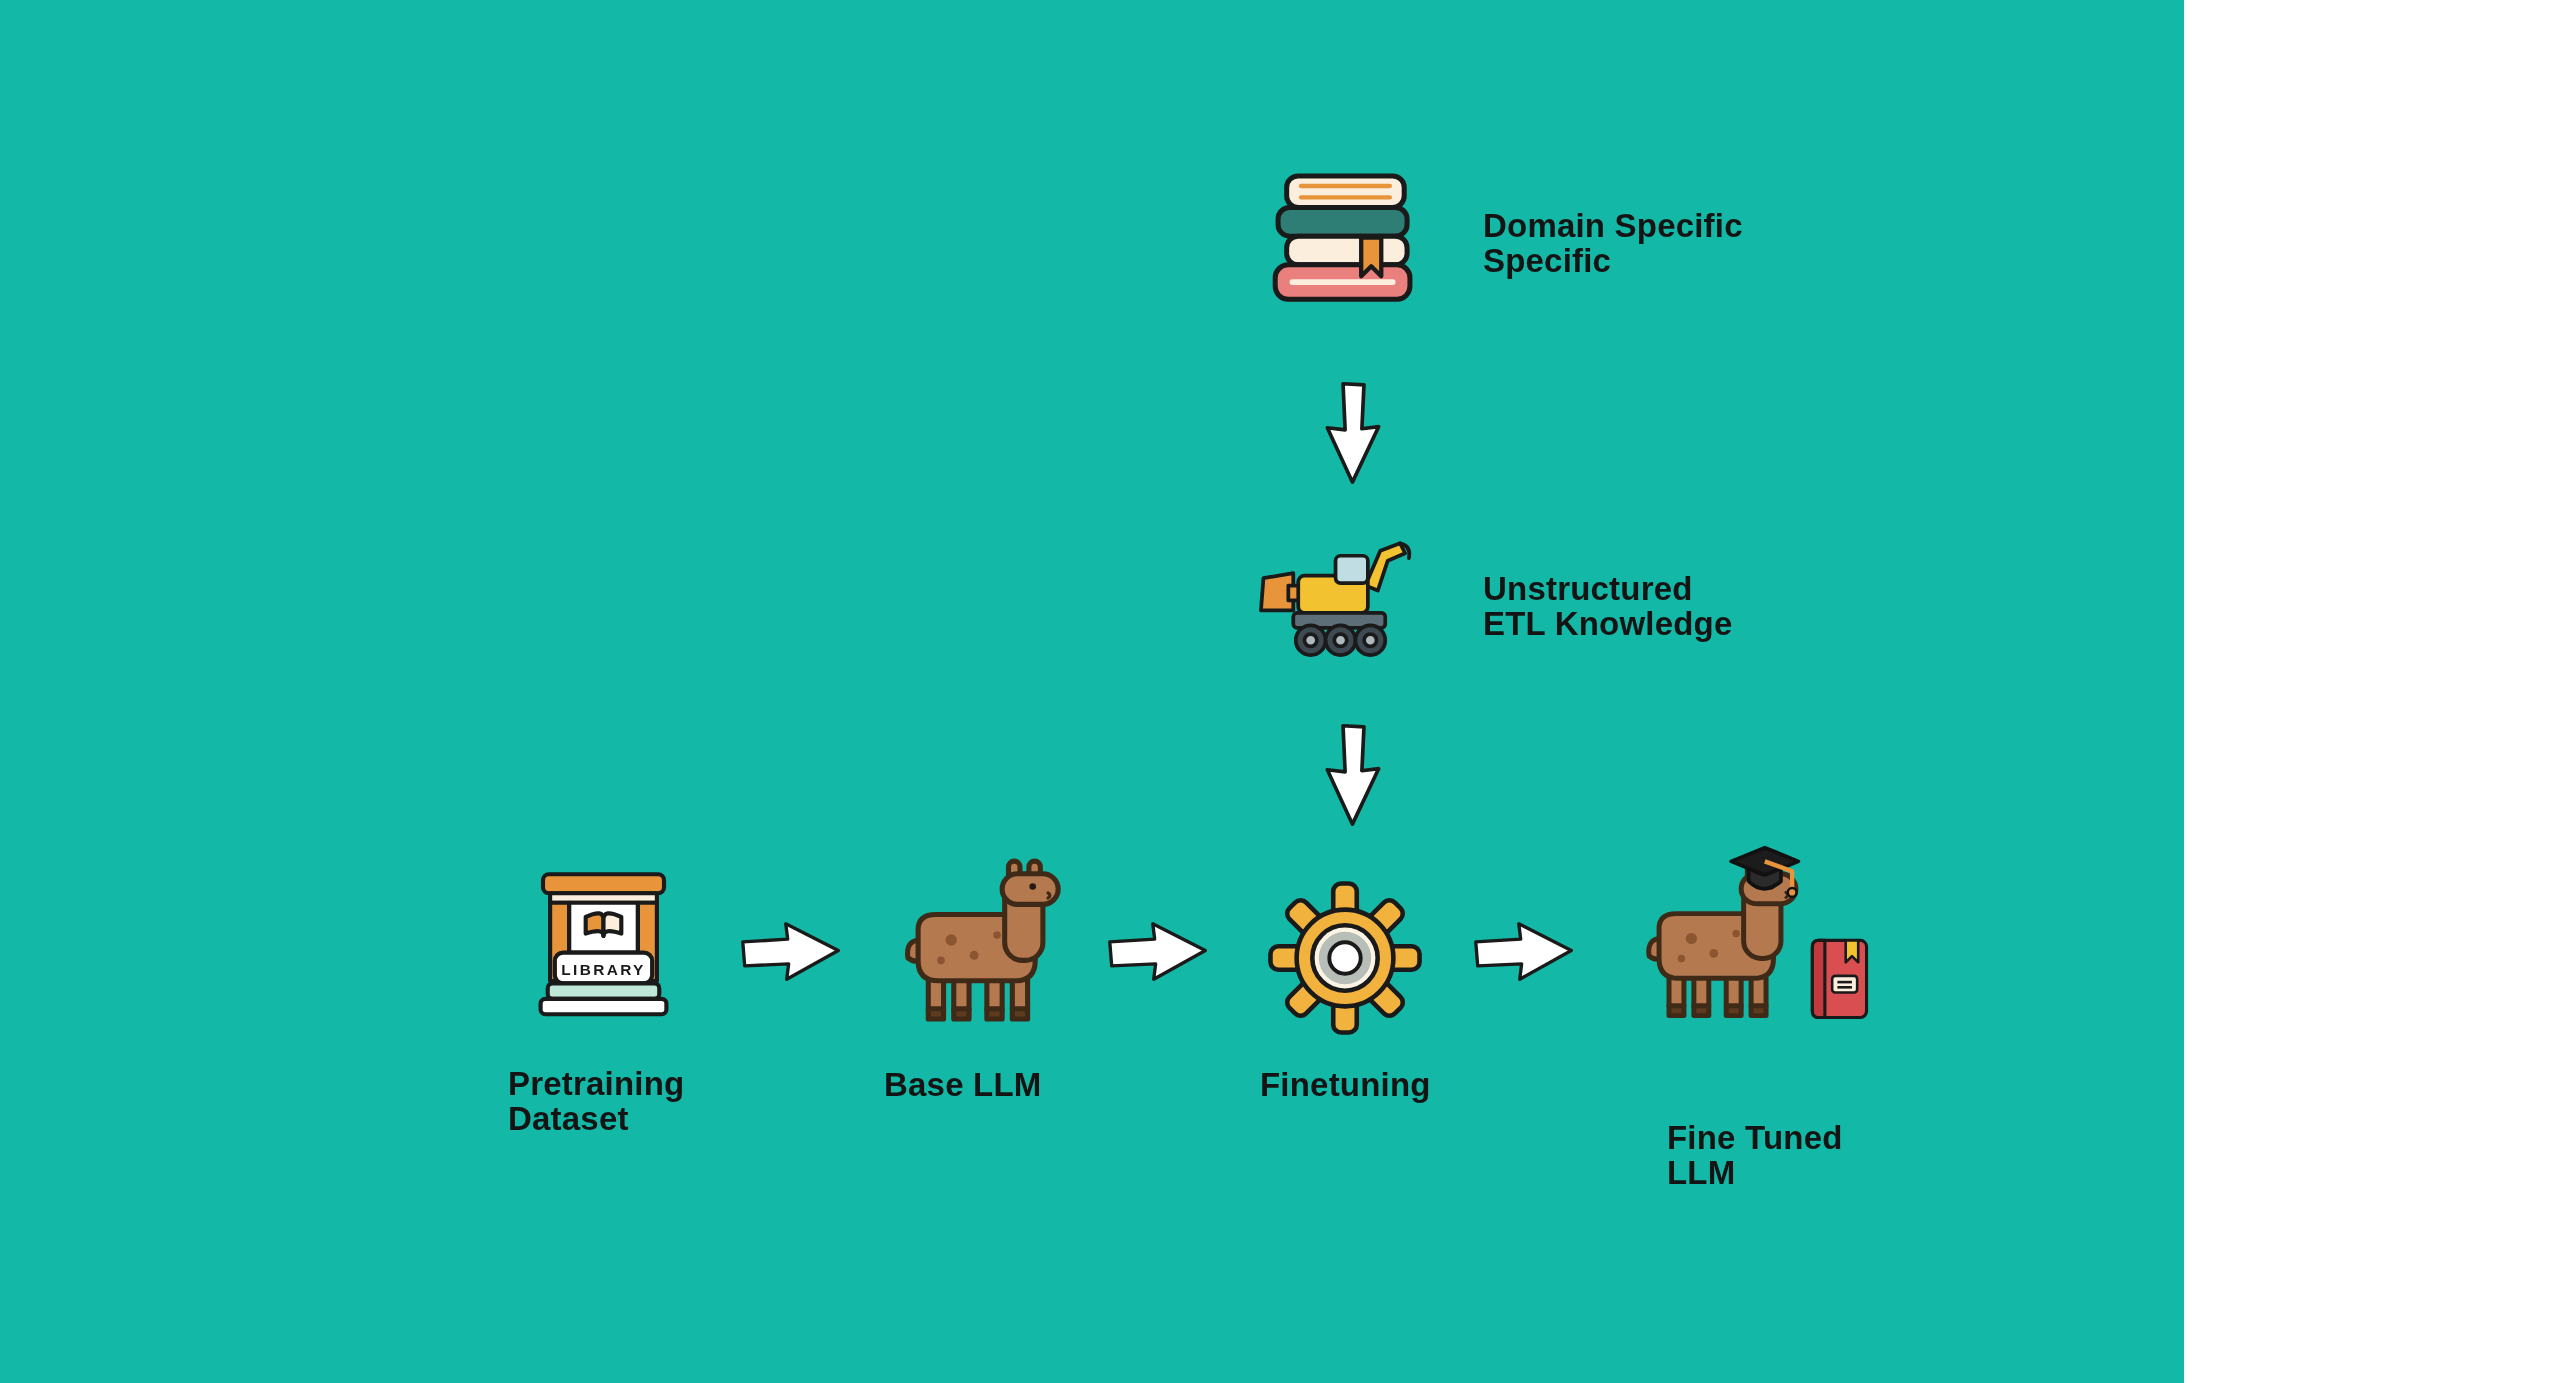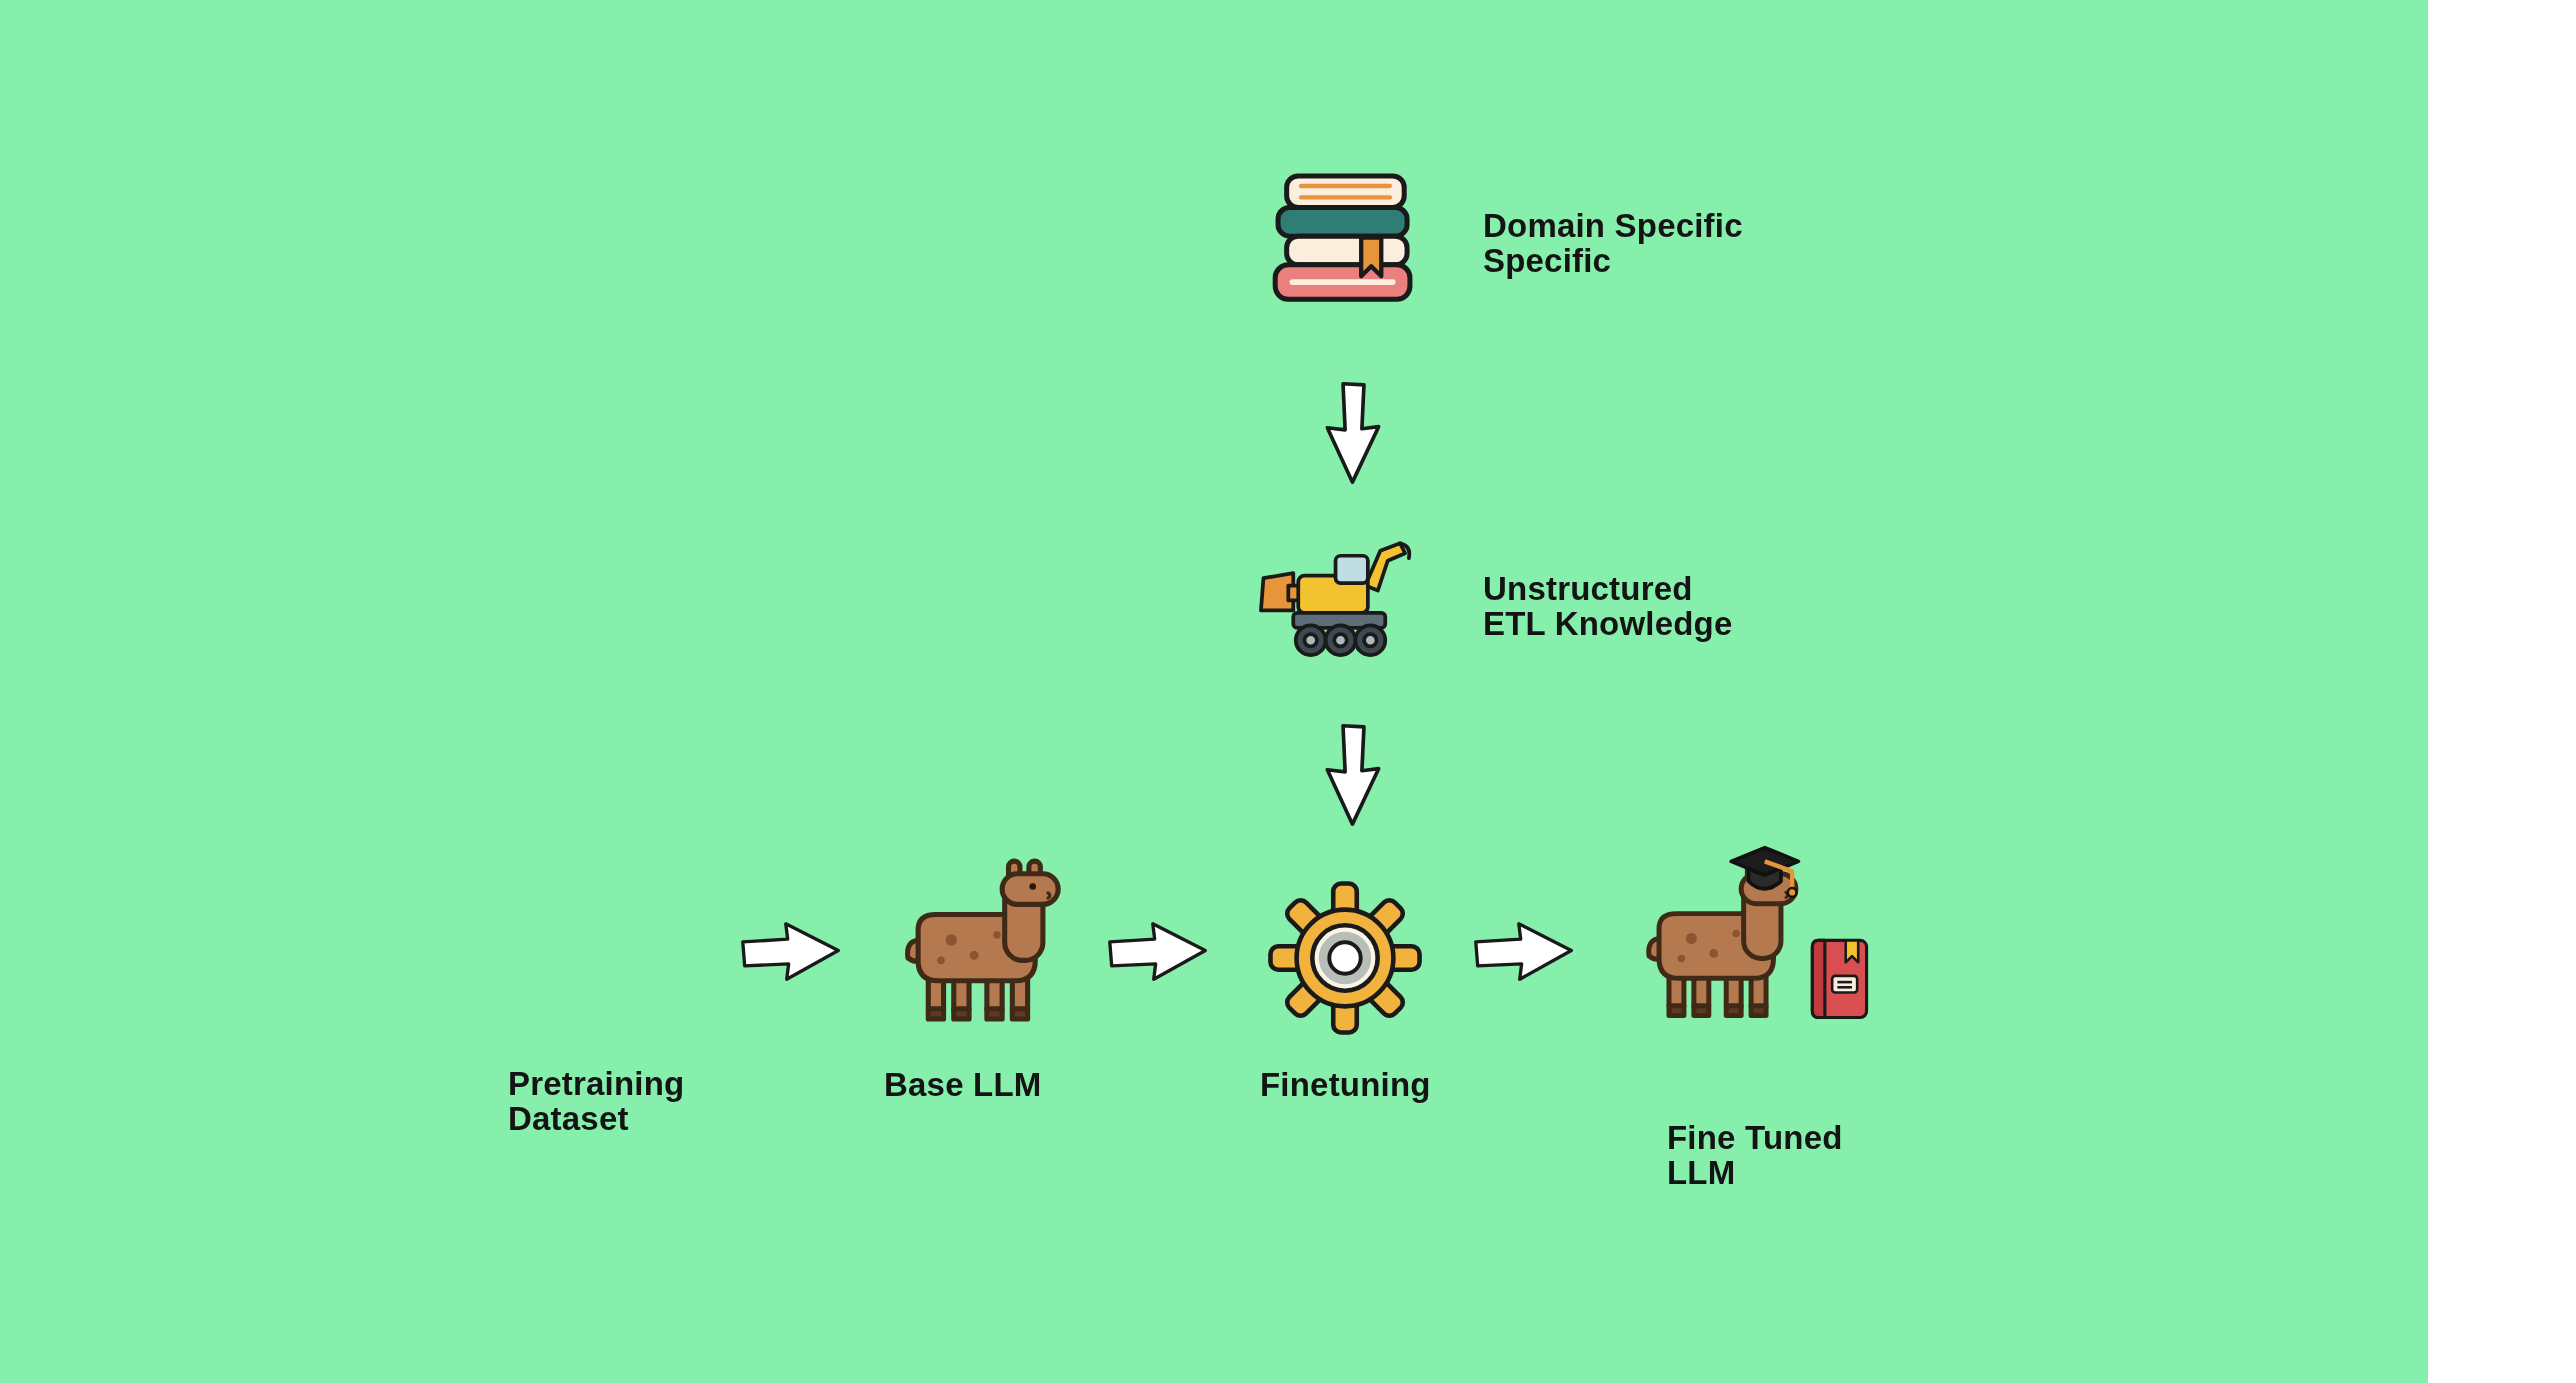--- a/index.html
+++ b/index.html
@@ -1,18 +1,18 @@
 <!DOCTYPE html>
 <html style="font-size:15px"><head>
 <meta charset="utf-8">
 <style>
   *{margin:0;padding:0;box-sizing:border-box}
   html,body{background:#ffffff}
   body{font-family:"Liberation Sans",sans-serif}
-  .canvas{position:relative;width:2428px;height:1383px;background:#86efac;overflow:hidden}
+  .canvas{position:relative;width:2184px;height:1383px;background:#14b8a6;overflow:hidden}
   .icon{position:absolute}
   .icon svg{width:100%;height:100%;display:block}
   .icon svg text{font-family:"Liberation Sans",sans-serif;font-weight:bold}
   .label{position:absolute;font-weight:700;color:#141414;font-size:33px;line-height:35px;letter-spacing:0.2px}
   .label.center{text-align:left}
 </style>
 </head>
 <body>
 
 <div class="canvas">
@@ -65,20 +65,37 @@
     <div>Unstructured</div>
     <div>ETL Knowledge</div>
   </div>
 
   <div class="icon" style="left:1320px;top:720px;width:67px;height:112px">
     <svg viewBox="0 0 64 104">
       <path d="M22 4 L42 5 L40 47 L56 45 L31 98 L7 46 L24 48 Z" fill="#ffffff" stroke="#1a1a1a" stroke-width="3.5" stroke-linejoin="round"></path>
     </svg>
   </div>
 
+  <div class="icon" style="left:512px;top:860px;width:183px;height:178px">
+    <svg viewBox="0 0 150 150" preserveAspectRatio="xMidYMid meet">
+      <g stroke="#1a1a1a" stroke-width="3.5" stroke-linejoin="round">
+        <rect x="24" y="12" width="102" height="16" rx="5" fill="#E8943A"></rect>
+        <rect x="30" y="28" width="90" height="8" fill="#FBEEDD"></rect>
+        <rect x="46" y="36" width="58" height="42" fill="#FFFFFF"></rect>
+        <path d="M60 48 q15 -7 15 2 v14 q0 -7 -15 -2 z" fill="#E8943A"></path>
+        <path d="M90 48 q-15 -7 -15 2 v14 q0 -7 15 -2 z" fill="#FBEEDD"></path>
+        <rect x="30" y="36" width="16" height="66" fill="#E8943A"></rect>
+        <rect x="104" y="36" width="16" height="66" fill="#E8943A"></rect>
+        <rect x="34" y="78" width="82" height="26" rx="7" fill="#FFFFFF"></rect>
+        <text x="75" y="97" text-anchor="middle" font-size="13" letter-spacing="2" fill="#1a1a1a" stroke="none">LIBRARY</text>
+        <rect x="28" y="104" width="94" height="13" rx="4" fill="#BFE8D9"></rect>
+        <rect x="22" y="117" width="106" height="13" rx="4" fill="#FFFFFF"></rect>
+      </g>
+    </svg>
+  </div>
   <div class="label" style="left:508px;top:1066px">
     <div>Pretraining</div>
     <div>Dataset</div>
   </div>
 
   <div class="icon" style="left:738px;top:914px;width:107px;height:75px">
     <svg viewBox="0 0 112 76">
       <path d="M5 28 L52 25 L50 9 L105 37 L51 67 L53 51 L7 53 Z" fill="#ffffff" stroke="#1a1a1a" stroke-width="3.5" stroke-linejoin="round"></path>
     </svg>
   </div>

